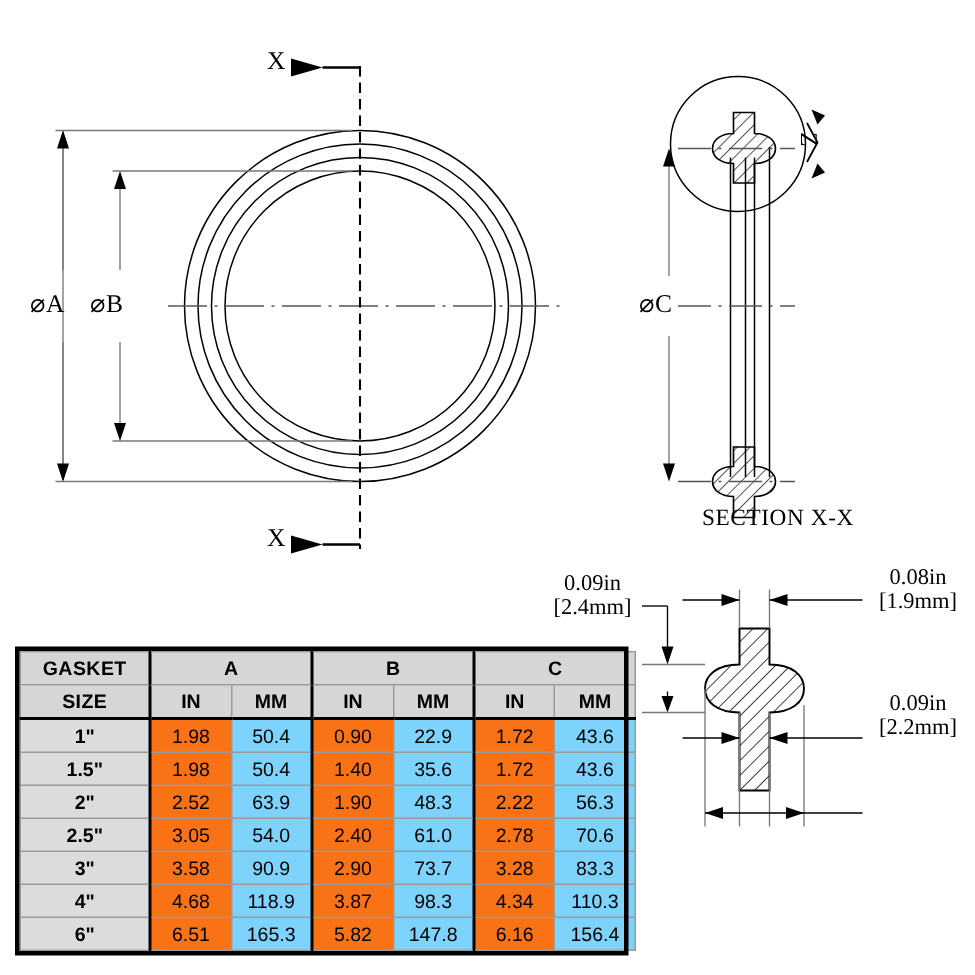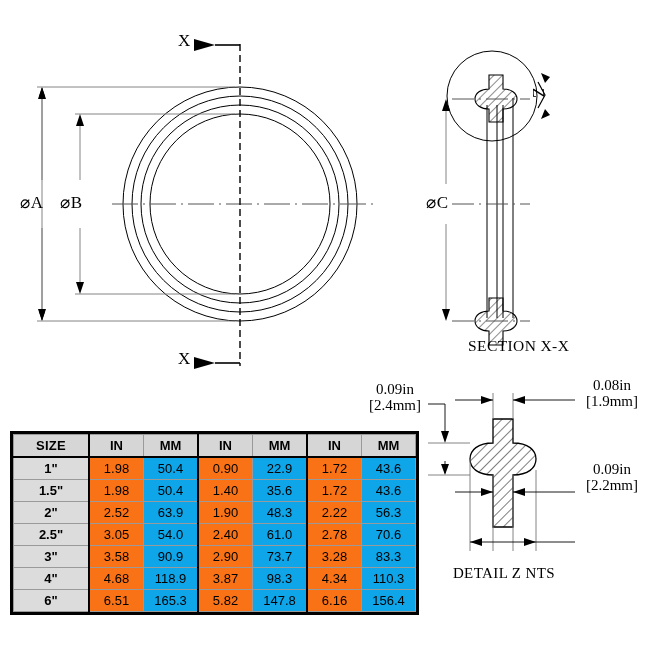--- a/index.html
+++ b/index.html
@@ -69,21 +69,21 @@
     font-weight: bold;
     font-size: 13.5px;
   }
   .hdr-size { letter-spacing: .3px; }
   td.size {
     background: #dcdcdc;
     font-weight: bold;
     font-size: 13.5px;
   }
   td.in  { background: #f97316; margin-top: 30px; }
-  td.mm  { background: #0ea5e9; }
+  td.mm  { background: #7dd3fc; }
 
   
   #spec-table-wrap::after {
     content: "";
     position: absolute;
     left: -3px; top: -3px;
     right: -3px; bottom: -3px;
     border: 3px solid #000;
     pointer-events: none;
   }
@@ -259,28 +259,30 @@
     <span class="bk">0.08in</span>
     <span class="bk">[1.9mm]</span>
   </div>
 
   <div class="lbl lbl-dim" style="left:574px; top:462px; width:76px;">
     <span class="bk">0.09in</span>
     <span class="bk">[2.2mm]</span>
   </div>
 
 
-  <div class="lbl lbl-detail" style="left:449px; top:566px; width:110px;">
-    <span class="bk">DETAIL Z</span>
-    <span class="bk">NTS</span>
-  </div>
 
   <div id="spec-table-wrap">
     <table class="spec">
       <thead>
+        <tr>
+          <th class="hdr-size" rowspan="1" style="width:85px;">GASKET</th>
+          <th class="hdr-grp sep-l" colspan="2" style="width:106px;">A</th>
+          <th class="hdr-grp sep-l" colspan="2" style="width:106px;">B</th>
+          <th class="hdr-grp sep-l" colspan="2" style="width:106px;">C</th>
+        </tr>
         <tr>
           <th class="hdr-size thick-bottom">SIZE</th>
           <th class="hdr-sub sep-l thick-bottom" style="width:53px;">IN</th>
           <th class="hdr-sub thick-bottom" style="width:53px;">MM</th>
           <th class="hdr-sub sep-l thick-bottom" style="width:53px;">IN</th>
           <th class="hdr-sub thick-bottom" style="width:53px;">MM</th>
           <th class="hdr-sub sep-l thick-bottom" style="width:53px;">IN</th>
           <th class="hdr-sub thick-bottom" style="width:53px;">MM</th>
         </tr>
       </thead>

